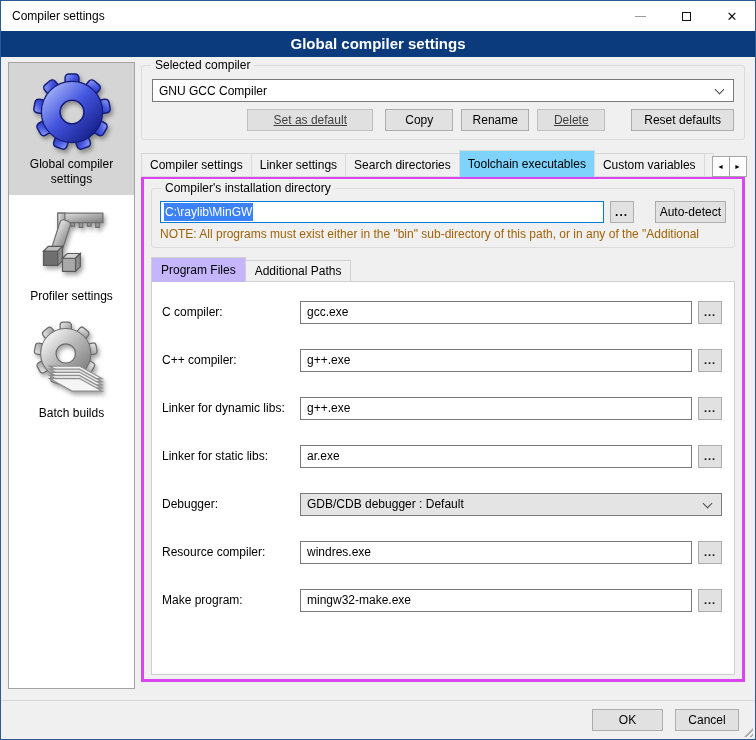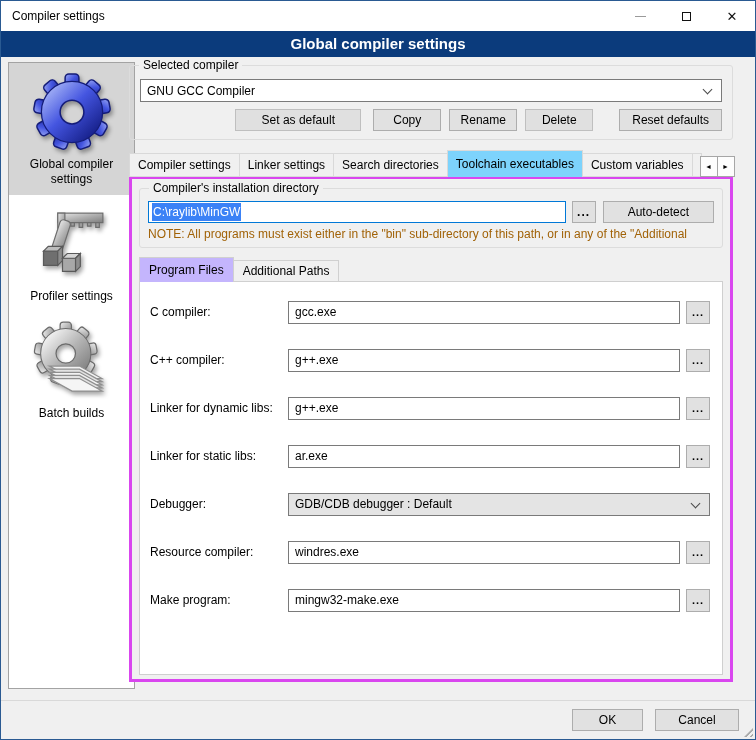--- a/index.html
+++ b/index.html
@@ -25,36 +25,36 @@
 
   
   .sidebar { position: absolute; left: 7px; top: 5px; width: 127px; height: 627px; background: #fff; border: 1px solid #a3a3a3; }
   .sidebar-item { text-align: center; padding: 7px 3px 8px; cursor: default; }
   .sidebar-item.selected { background: #d5d5d5; }
   .sidebar-item .icon-wrap { height: 84px; display: flex; align-items: center; justify-content: center; }
   .sidebar-item .s-label { line-height: 15px; padding-top: 3px; }
   .icon-shadow { filter: drop-shadow(2px 3px 2px rgba(0,0,0,0.35)); }
 
   
-  .main { position: absolute; left: 128px; top: 5px; width: 604px; }
+  .main { position: absolute; left: 140px; top: 5px; width: 604px; }
 
   
   .groupbox { position: relative; border: 1px solid #dcdcdc; border-radius: 3px; }
   .groupbox > .legend { position: absolute; top: -8px; left: 9px; background: #f0f0f0; padding: 0 4px; line-height: 15px; }
 
   .gb-compiler { margin-top: 3px; padding: 13px 10px 8px; }
 
   
   .dropdown { height: 23px; background: #fff; border: 1px solid #7a7a7a; display: flex; align-items: center; padding-left: 6px; position: relative; }
   .dropdown.gray { background: #e4e4e4; }
   .chev { width: 7px; height: 7px; border-right: 1px solid #4a4a4a; border-bottom: 1px solid #4a4a4a; transform: rotate(45deg); position: absolute; right: 10px; top: 6px; }
 
   
   .btn { height: 22px; background: #e1e1e1; border: 1px solid #adadad; font-family: "Liberation Sans", sans-serif; font-size: 12px; color: #000; display: inline-flex; align-items: center; justify-content: center; cursor: default; }
-  .btn.disabled { color: #000000; border-color: #bfbfbf; background: #e0e0e0; }
+  .btn.disabled { color: #404040; border-color: #bfbfbf; background: #e0e0e0; text-decoration: underline; }
   .btn-row { display: flex; margin-top: 7px; align-items: center; }
   .btn-setdefault { margin-left: auto; width: 126px; }
   .btn-copy, .btn-rename, .btn-delete { width: 68px; margin-left: 8px; }
   .btn-copy { margin-left: 12px; }
   .btn-reset { margin-left: 26px; padding: 0 12px; }
 
   
   .tabstrip { display: flex; align-items: flex-end; height: 27px; margin-top: 10px; position: relative; z-index: 2; }
   .tab { height: 24px; line-height: 22px; padding: 0 8px; background: #f0f0f0; border: 1px solid #d9d9d9; margin-right: -1px; white-space: nowrap; cursor: default; }
   .tab.active { height: 27px; line-height: 26px; background: #7dd3fc; border-bottom: none; z-index: 3; position: relative; }
@@ -63,40 +63,40 @@
   .tab-arrow { width: 18px; height: 21px; background: #fdfdfd; border: 1px solid #a6a6a6; display: flex; align-items: center; justify-content: center; font-size: 7px; margin-left: -1px; cursor: default; }
 
   
   .tabpanel { border: 3px solid #d946ef; background: #f0f0f0; height: 506px; margin-top: -1px; padding: 9px 7px 0; position: relative; z-index: 1; }
 
   .gb-dir { padding: 12px 8px 5px; }
   .dir-row { display: flex; align-items: center; }
   .dir-input { flex: 1 1 auto; height: 22px; background: #fff; border: 1px solid #0078d7; display: flex; align-items: center; padding-left: 3px; overflow: hidden; white-space: nowrap; }
   .dir-input .sel { background: #3b82f6; color: #fff; padding: 2px 1px; }
   .btn-browse-dir { width: 24px; margin-left: 6px; font-weight: bold; letter-spacing: 1px; }
-  .btn-autodetect { margin-left: 7px; padding: 0 24px; }
+  .btn-autodetect { margin-left: 21px; padding: 0 4px; }
   .note { margin-top: 4px; color: #a16207; white-space: nowrap; overflow: hidden; line-height: 15px; }
 
   
   .subtabs { display: flex; align-items: flex-end; height: 25px; margin-top: 9px; position: relative; z-index: 2; }
   .subtab { height: 22px; line-height: 20px; padding: 0 9px; background: #f0f0f0; border: 1px solid #d0d0d0; margin-right: -1px; cursor: default; }
   .subtab.active { height: 25px; line-height: 24px; background: #c4b5fd; border-bottom: none; position: relative; z-index: 3; }
   .subpanel { background: #fff; border: 1px solid #cfcfcf; height: 394px; margin-top: -1px; padding: 10px 12px 0 10px; position: relative; z-index: 1; }
 
   
   .frow { display: grid; grid-template-columns: 132px 1fr 24px; column-gap: 6px; align-items: center; margin-bottom: 8px; height: 40px; }
   .flabel { white-space: nowrap; }
   .finput { height: 23px; border: 1px solid #7a7a7a; background: #fff; padding: 0 6px; font-family: "Liberation Sans", sans-serif; font-size: 12px; color: #000; width: 100%; }
   .btn-browse { width: 24px; height: 23px; font-weight: bold; letter-spacing: 1px; font-size: 11px; }
   .fselect { grid-column: 2 / 4; }
 
   
   .footer { flex: 0 0 auto; height: 39px; background: #f0f0f0; border-top: 1px solid #d9d9d9; display: flex; justify-content: flex-end; align-items: flex-start; padding: 8px 16px 0 0; position: relative; }
   .btn-ok { width: 71px; }
-  .btn-cancel { width: 84px; margin-left: 12px; }
+  .btn-cancel { width: 64px; margin-left: 12px; }
   .grip { position: absolute; right: 2px; bottom: 2px; width: 9px; height: 9px; background: repeating-linear-gradient(135deg, transparent 0 2px, #ababab 2px 4px); clip-path: polygon(100% 0, 100% 100%, 0 100%); }
 </style>
 </head>
 <body>
 
 <div class="window">
 
   <div class="titlebar">
     <span class="titlebar-title">Compiler settings</span>
     <div class="win-controls">

